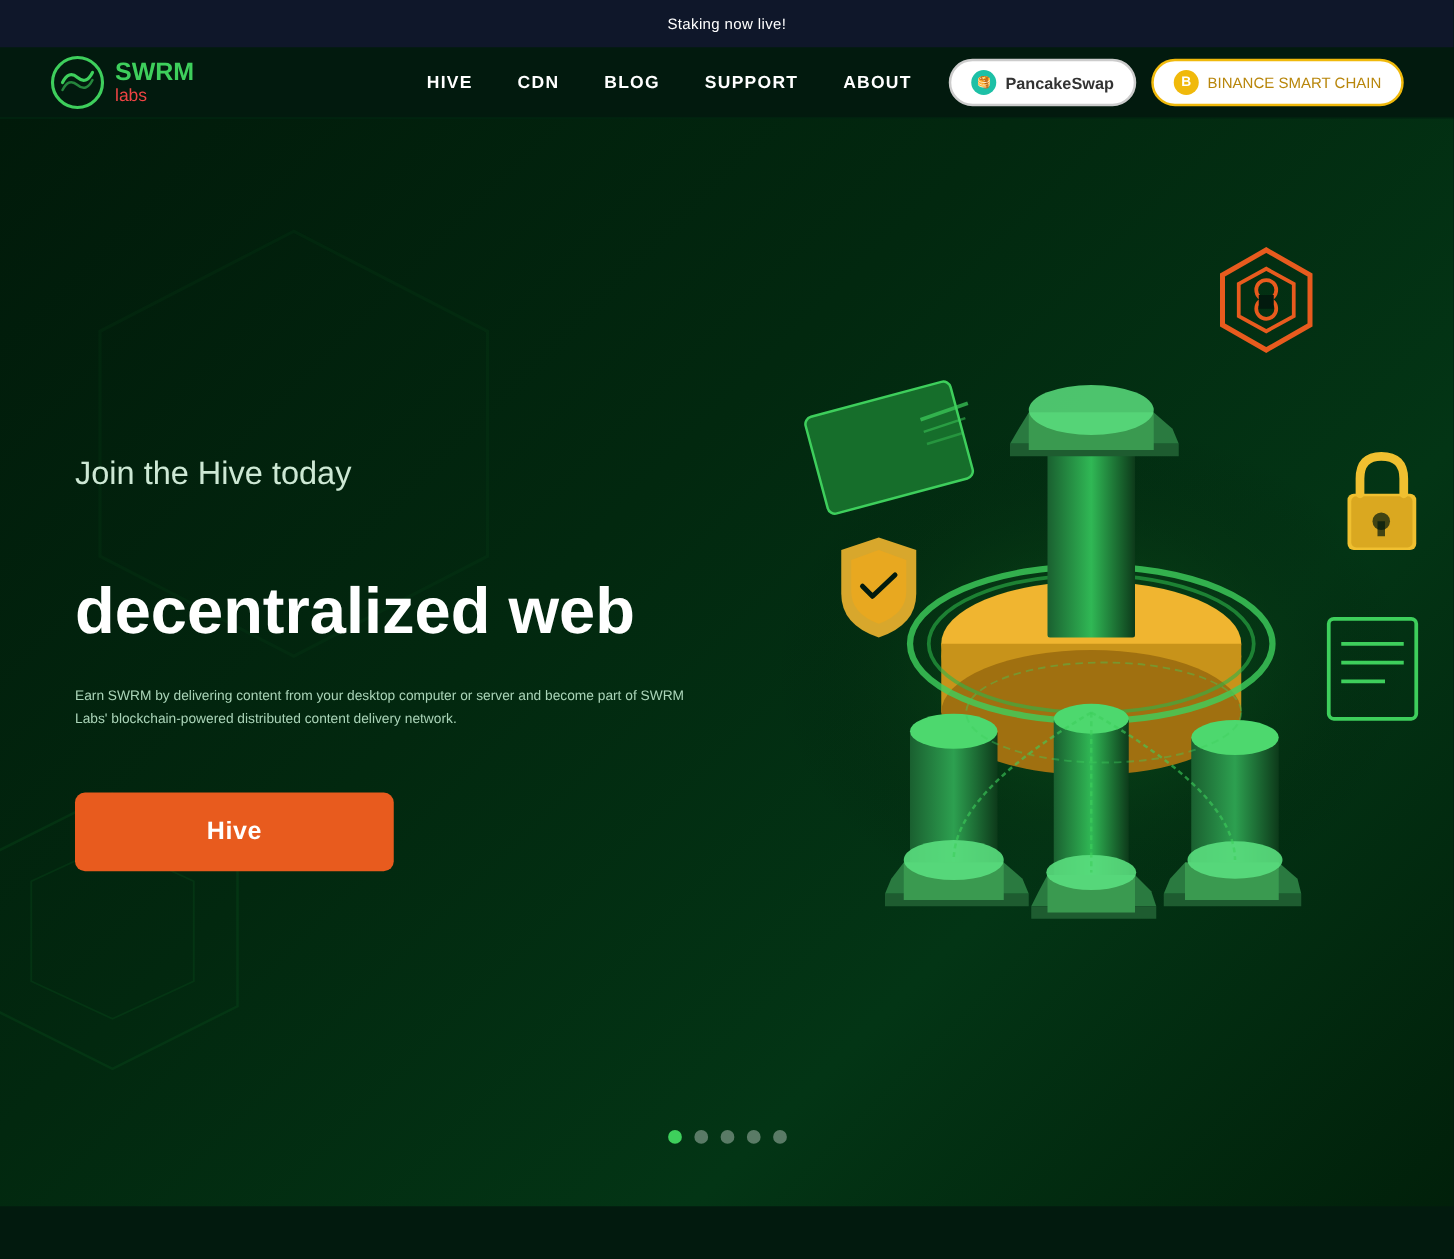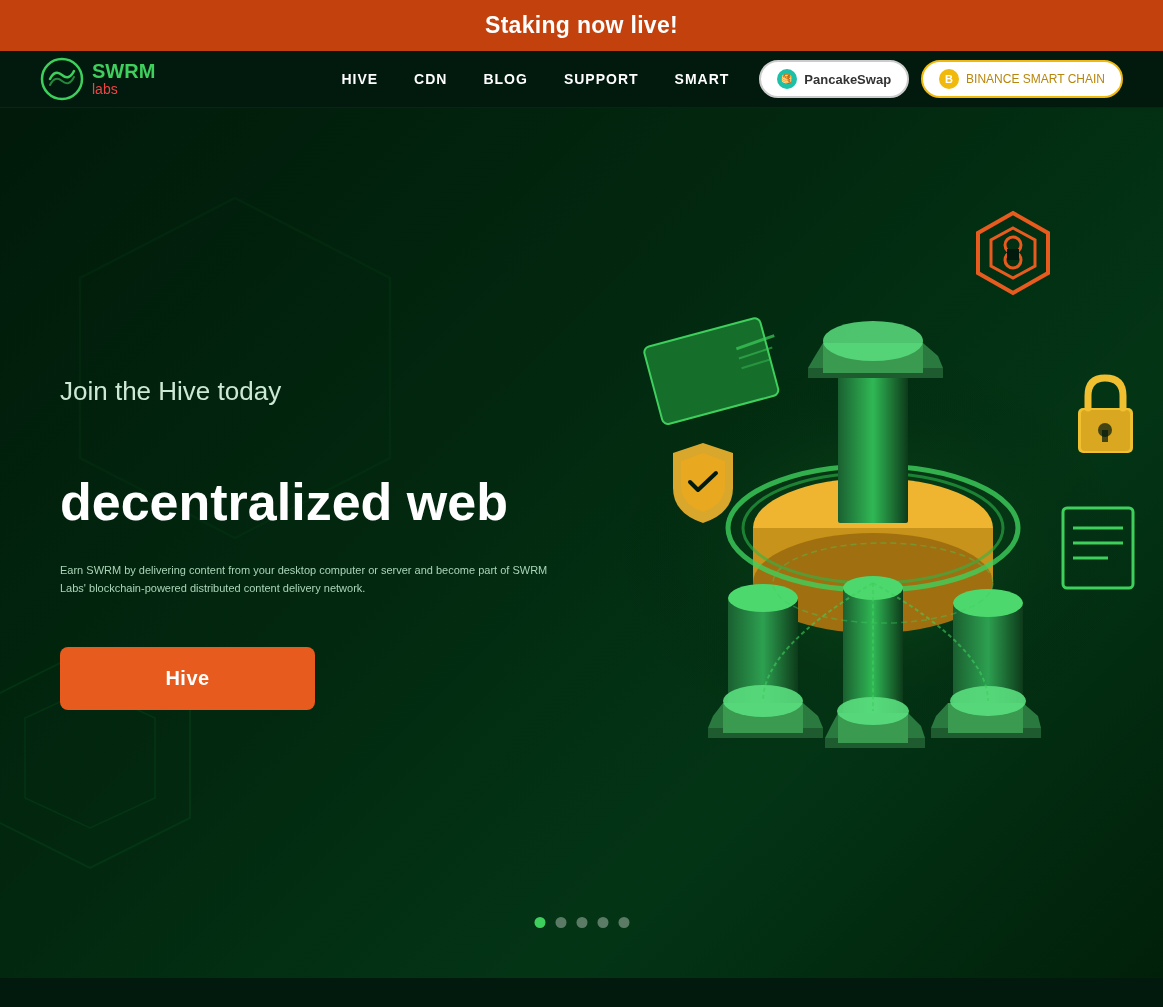--- a/index.html
+++ b/index.html
@@ -7,25 +7,25 @@
       font-family: 'Segoe UI', Arial, sans-serif;
       background: #021a0e;
       color: #fff;
       width: 1163px;
       min-height: 1007px;
       overflow-x: hidden;
     }
 
     
     .top-banner {
-      background: #c2410c;
+      background: #0f172a;
       text-align: center;
       padding: 12px 0;
-      font-size: 23px;
-      font-weight: 700;
+      font-size: 12px;
+      font-weight: 400;
       color: #fff;
       letter-spacing: 0.3px;
     }
 
     
     .navbar {
       display: flex;
       align-items: center;
       padding: 6px 40px;
       background: #021a0e;
@@ -235,21 +235,21 @@
       <div><span style="color:#3ecf5c">SWRM</span></div>
       <div style="font-size:14px; font-weight:400; color:#ef4444">labs</div>
     </div>
   </div>
 
   <ul class="nav-links">
     <li><a href="#">HIVE</a></li>
     <li><a href="#">CDN</a></li>
     <li><a href="#">BLOG</a></li>
     <li><a href="#">SUPPORT</a></li>
-    <li><a href="#">SMART</a></li>
+    <li><a href="#">ABOUT</a></li>
   </ul>
 
   <div class="nav-btns">
     <button class="btn-pancake">
       <span class="pancake-icon">🥞</span>
       <span>PancakeSwap</span>
     </button>
     <button class="btn-binance">
       <span class="binance-icon" style="font-size:11px;font-weight:bold;color:#fff;">B</span>
       <span style="font-size:12px; color:#b8860b; font-weight:400;">BINANCE SMART CHAIN</span>

